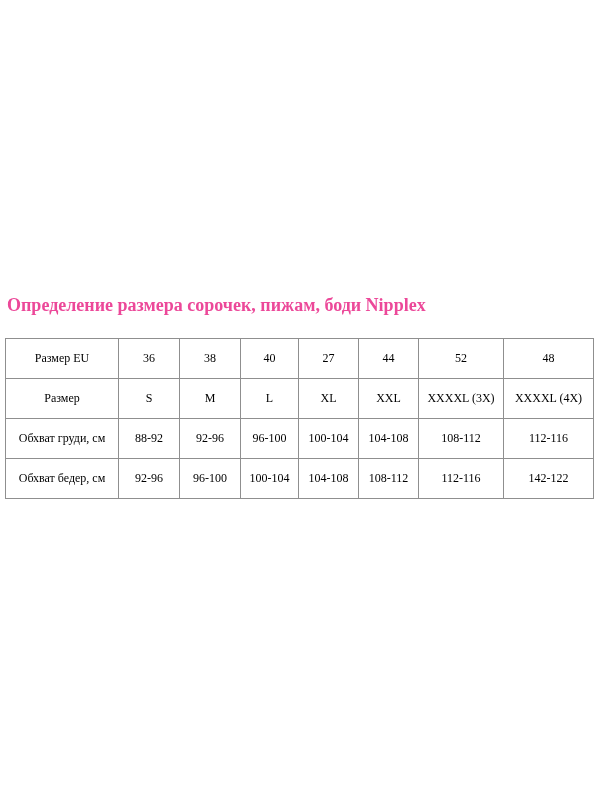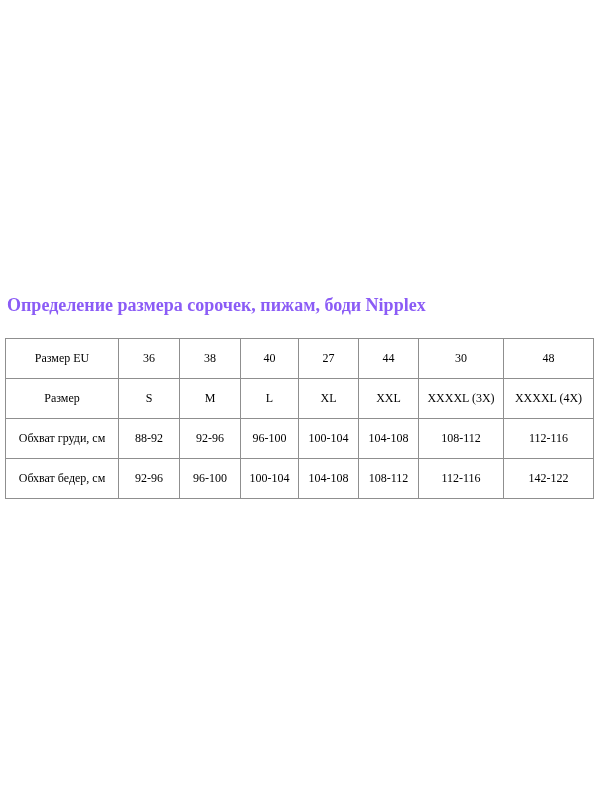--- a/index.html
+++ b/index.html
@@ -16,21 +16,21 @@
     overflow: hidden;
   }
   .page-title {
     position: absolute;
     left: 7px;
     top: 294px;
     margin: 0;
     font-size: 18px;
     line-height: 22px;
     font-weight: bold;
-    color: #8b5cf6;
+    color: #ec4899;
     white-space: nowrap;
   }
   table.size-table {
     position: absolute;
     left: 5px;
     top: 338px;
     width: 588px;
     border-collapse: collapse;
     table-layout: fixed;
   }
@@ -72,21 +72,21 @@
         <col class="c-7">
     </colgroup>
     <tbody>
       <tr>
         <td>Размер EU</td>
         <td>36</td>
         <td>38</td>
         <td>40</td>
         <td>27</td>
         <td>44</td>
-        <td>30</td>
+        <td>52</td>
         <td>48</td>
       </tr>
       <tr>
         <td>Размер</td>
         <td>S</td>
         <td>M</td>
         <td>L</td>
         <td>XL</td>
         <td>XXL</td>
         <td>XXXXL (3X)</td>

